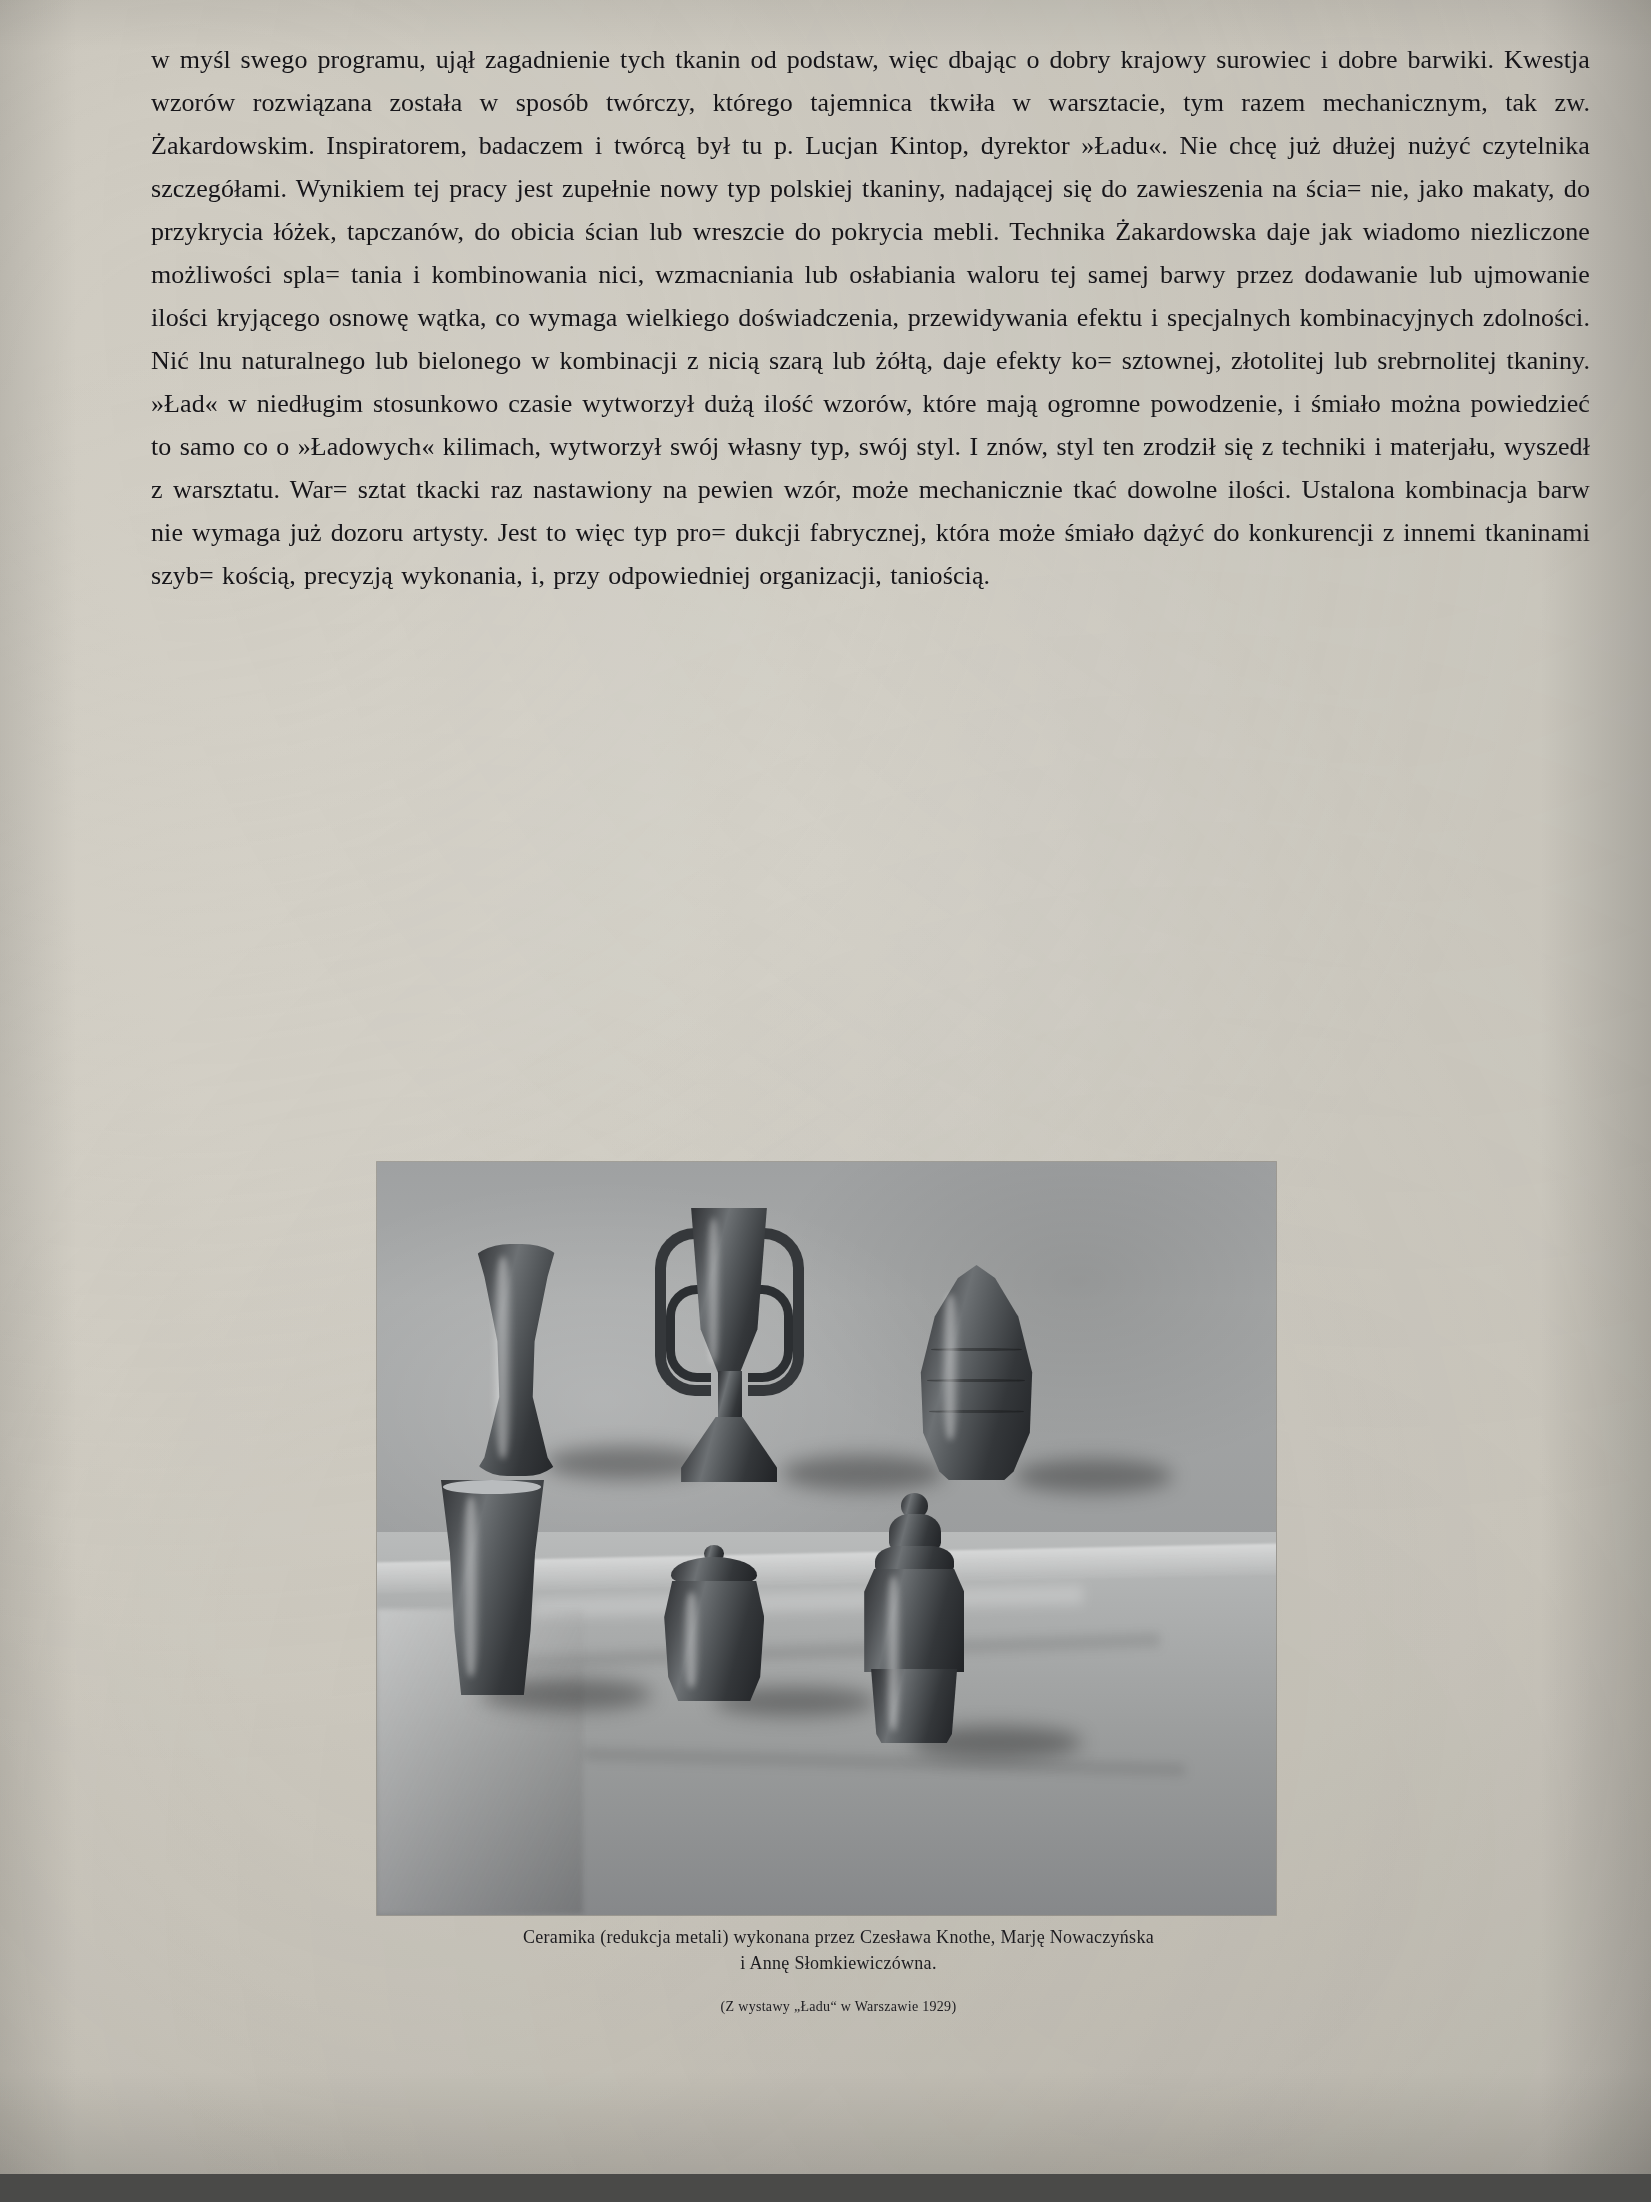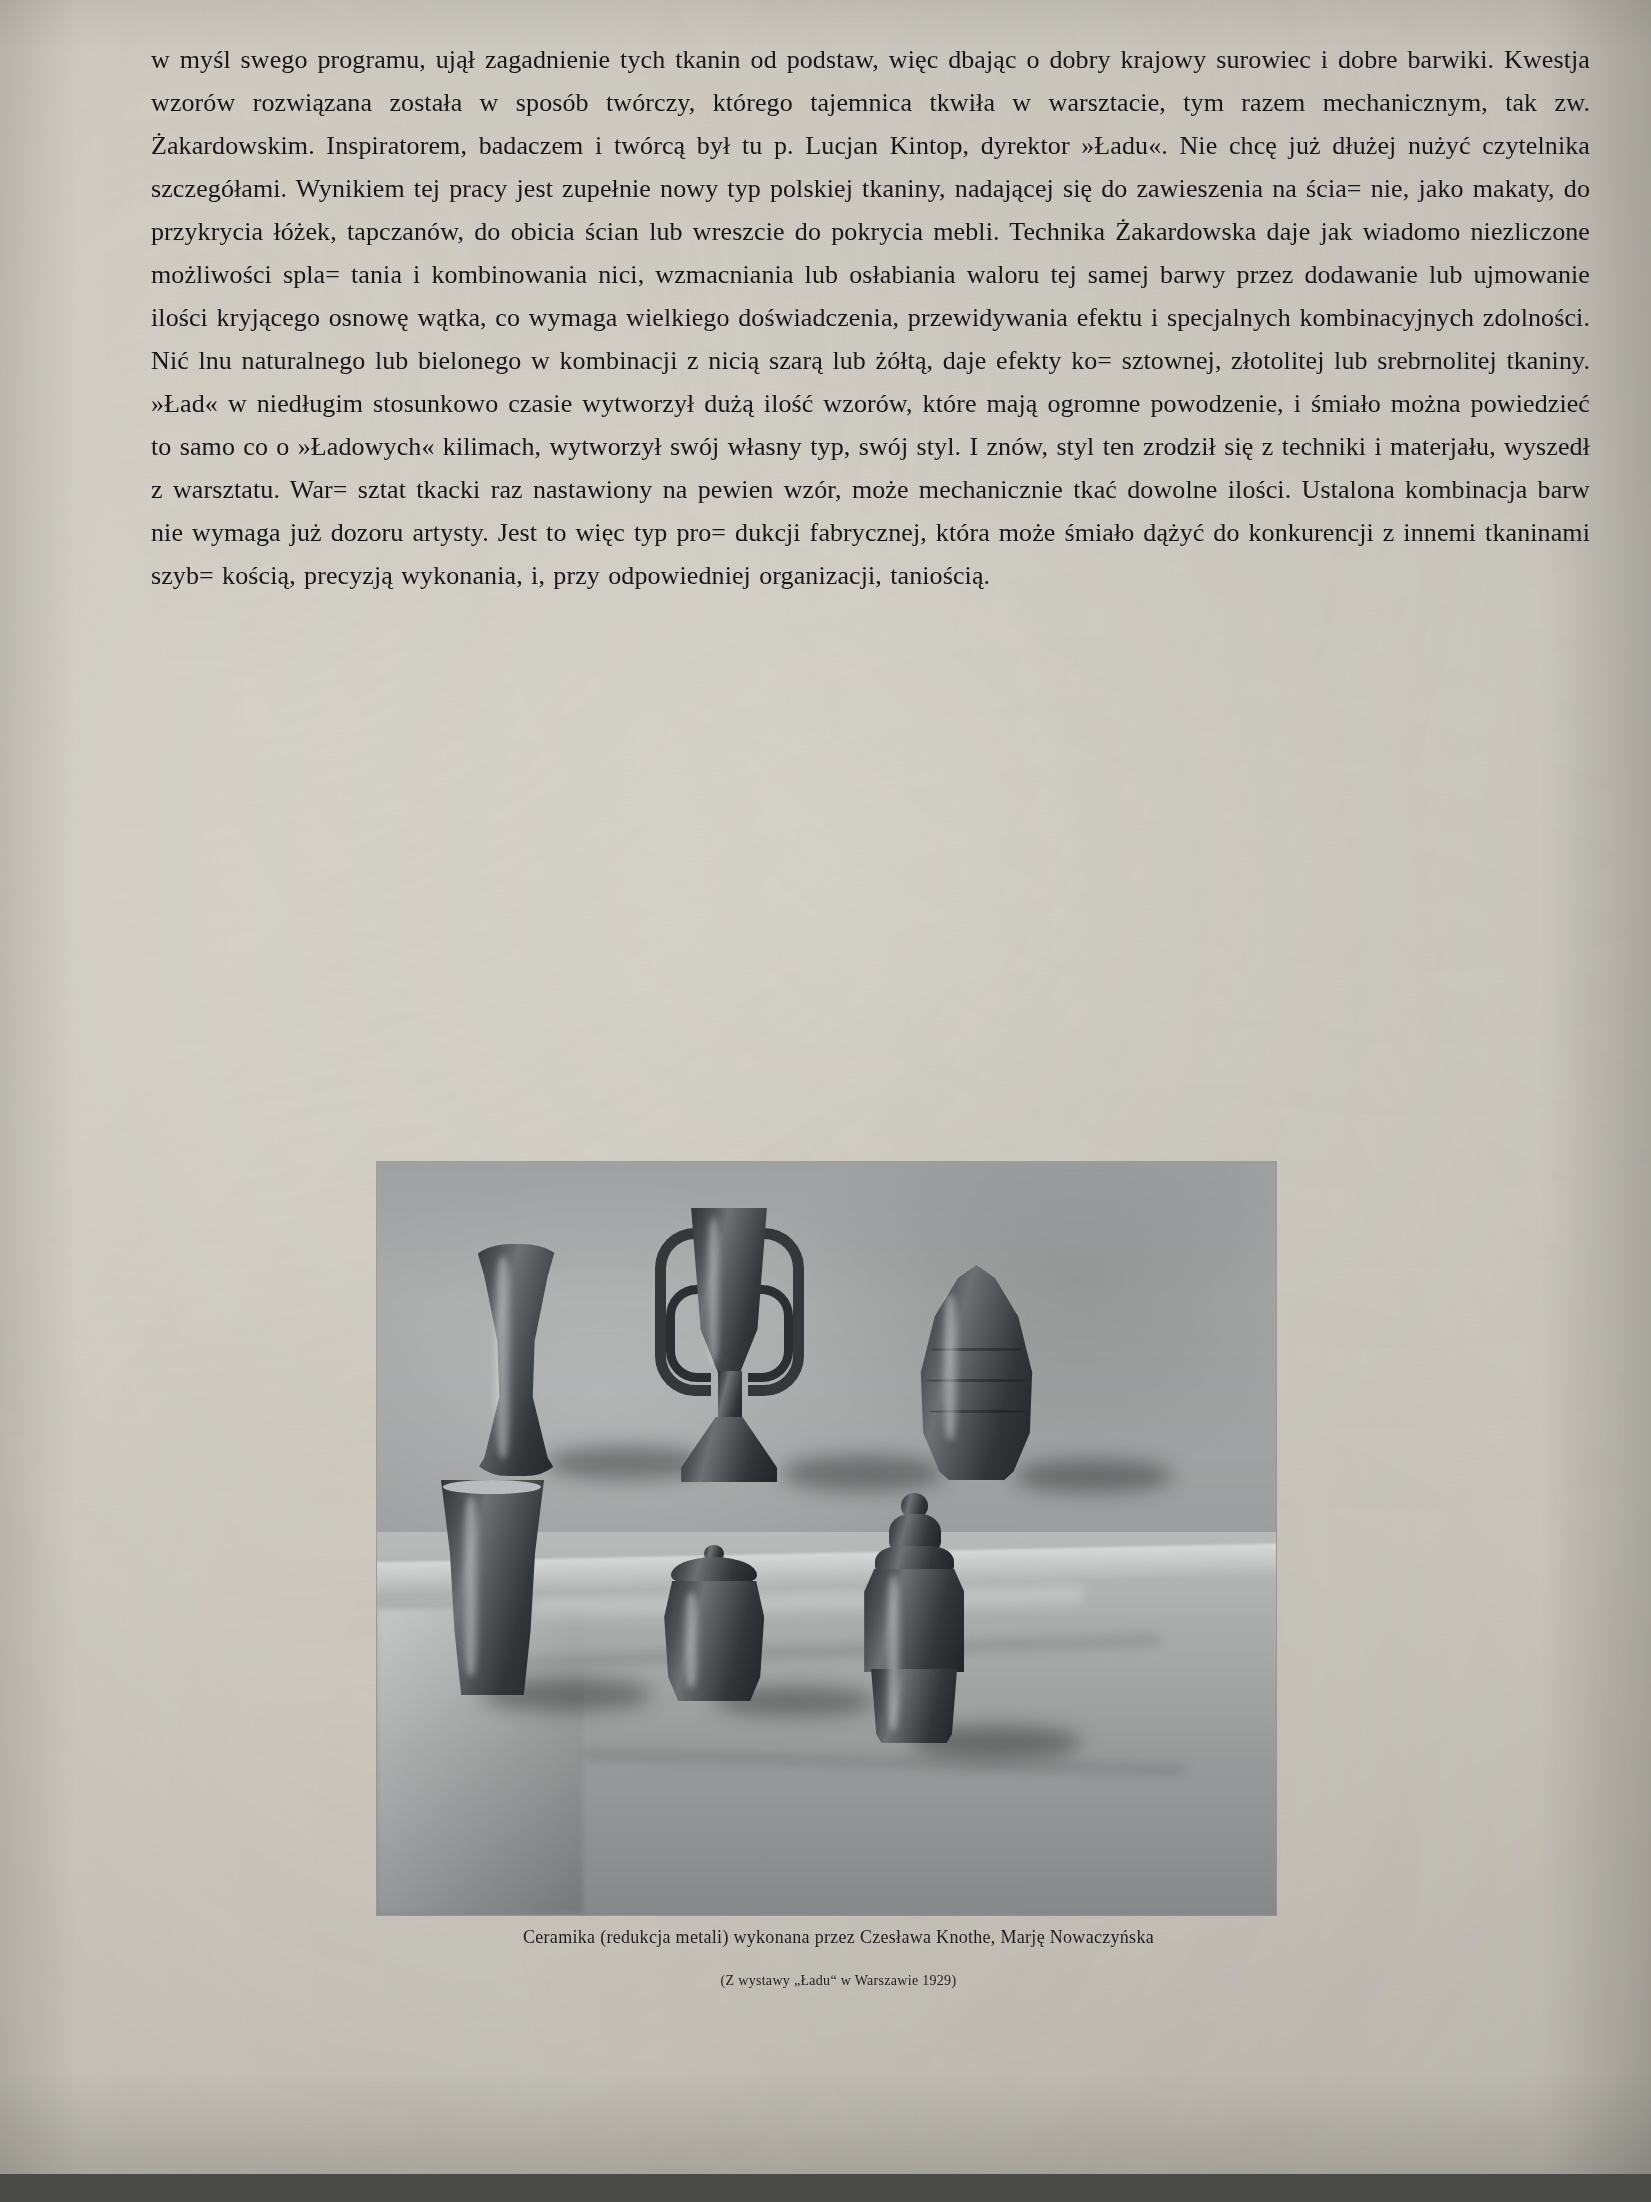--- a/index.html
+++ b/index.html
@@ -289,18 +289,19 @@
           <div class="dark-metal" style="position:absolute; left:8.6px; top:176px; width:86px; height:74px;
                clip-path: polygon(0% 0%, 100% 0%, 94% 88%, 88% 100%, 12% 100%, 6% 88%);"></div>
           <div class="sheen" style="left:22.4px; top:83px; width:17px; height:155px; border-radius:50%;"></div>
         </div>
 
       </div>
     </div>
 
     <div class="caption">
       <div class="line1">Ceramika (redukcja metali) wykonana przez Czesława Knothe, Marję Nowaczyńska</div>
+      <div class="line2">i Annę Słomkiewiczówna.</div>
       <div class="line3">(Z wystawy „Ładu“ w Warszawie 1929)</div>
     </div>
 
   </div>
 </div>
 
 
 </body></html>

